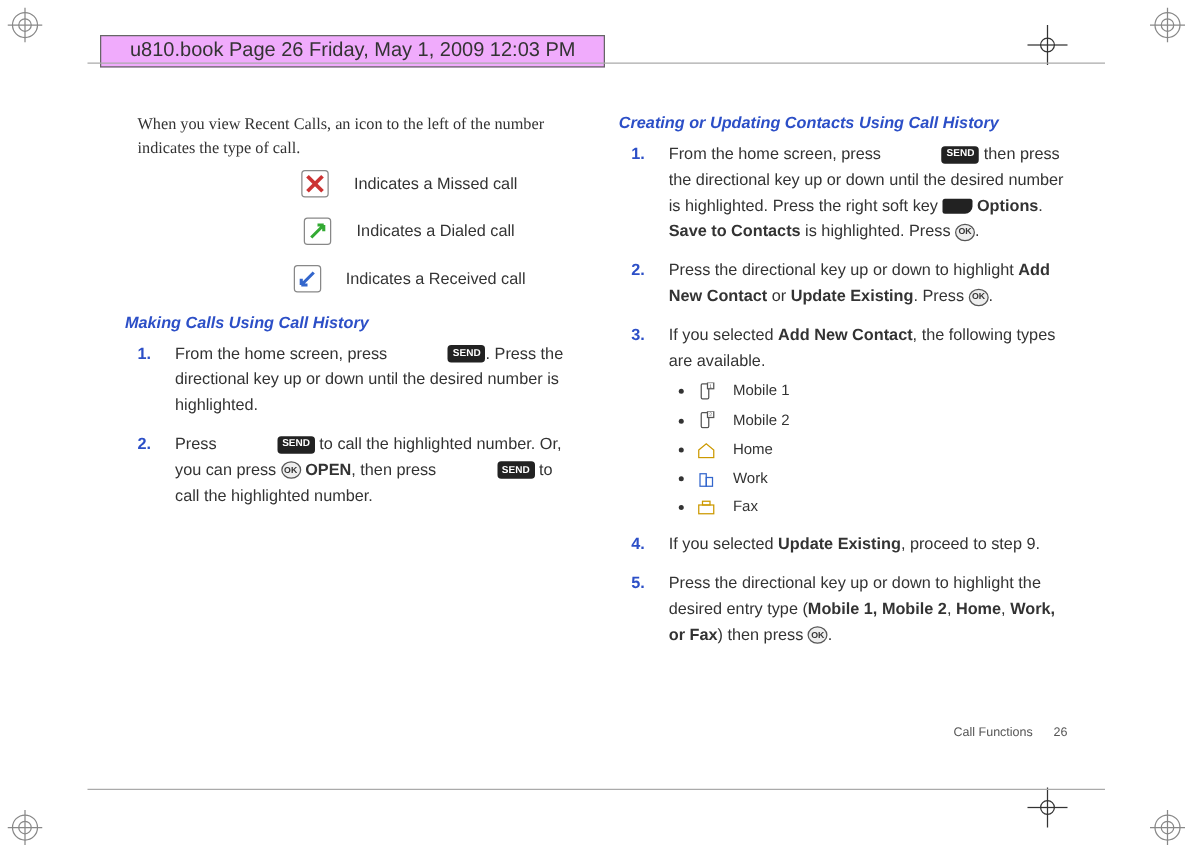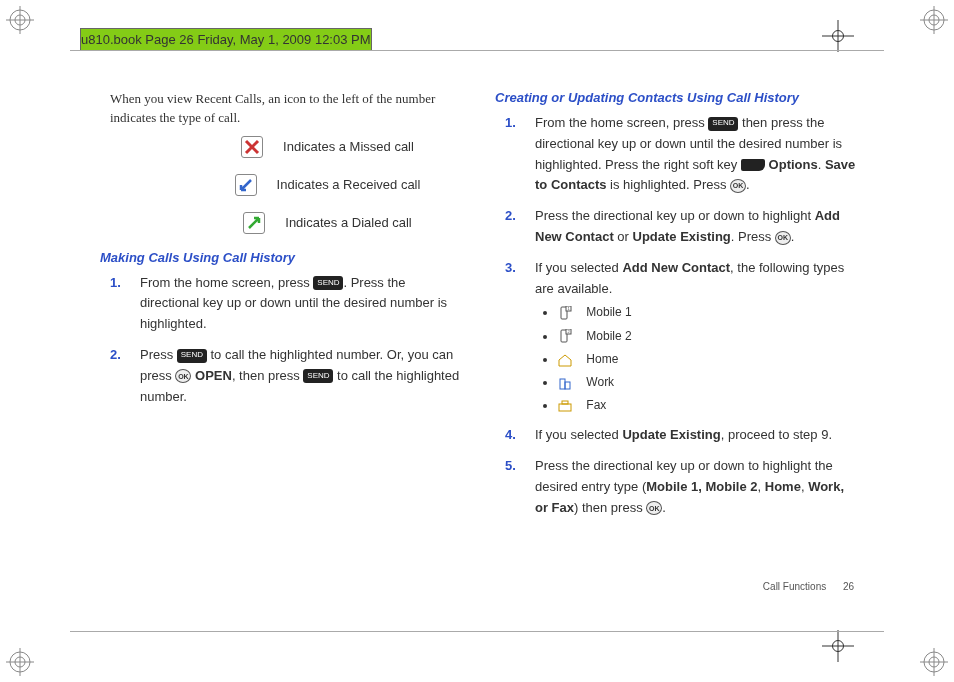--- a/index.html
+++ b/index.html
@@ -53,23 +53,23 @@
     transform: translate(-50%, -50%);
   }
   .rm-top { top: 20px; right: 100px; }
   .rm-bottom { bottom: 20px; right: 100px; }
 
   .page-header {
     position: absolute;
     top: 28px;
     left: 80px;
     border: 1px solid #666;
-    padding: 3px 0;
-    font-size: 13px;
-    background: #84cc16;
+    padding: 3px 23px;
+    font-size: 16px;
+    background: #f0abfc;
   }
   .header-line {
     position: absolute;
     top: 50px;
     left: 70px;
     right: 70px;
     height: 1px;
     background: #aaa;
   }
 
@@ -141,26 +141,27 @@
     color: #2c4fc7;
     font-weight: bold;
   }
   .send-key {
     display: inline-flex;
     align-items: center;
     justify-content: center;
     background: #222;
     color: #fff;
     font-size: 8px;
-    font-weight: normal;
+    font-weight: bold;
     padding: 2px 4px;
     border-radius: 3px;
     vertical-align: middle;
     width: 30px;
     height: 14px;
+    margin-left: 45px;
   }
   .ok-key {
     display: inline-flex;
     align-items: center;
     justify-content: center;
     border: 1px solid #555;
     border-radius: 50%;
     font-size: 7px;
     font-weight: bold;
     width: 16px;
@@ -266,34 +267,34 @@
     <div class="icon-row">
       <span class="call-icon missed">
         <svg width="16" height="16" viewBox="0 0 16 16">
             <line x1="2" y1="2" x2="14" y2="14" stroke="#c33" stroke-width="3"></line>
             <line x1="14" y1="2" x2="2" y2="14" stroke="#c33" stroke-width="3"></line>
           </svg>
       </span>
       <span>Indicates a Missed call</span>
     </div>
     <div class="icon-row">
+      <span class="call-icon dialed">
+        <svg width="16" height="16" viewBox="0 0 16 16">
+            <path d="M3 13 L13 3 M13 3 L8 3 M13 3 L13 8" stroke="#3a3" stroke-width="2.5" fill="none"></path>
+          </svg>
+      </span>
+      <span>Indicates a Dialed call</span>
+    </div>
+    <div class="icon-row">
       <span class="call-icon received">
         <svg width="16" height="16" viewBox="0 0 16 16">
             <path d="M13 3 L3 13 M3 13 L8 13 M3 13 L3 8" stroke="#36c" stroke-width="2.5" fill="none"></path>
           </svg>
       </span>
       <span>Indicates a Received call</span>
-    </div>
-    <div class="icon-row">
-      <span class="call-icon dialed">
-        <svg width="16" height="16" viewBox="0 0 16 16">
-            <path d="M3 13 L13 3 M13 3 L8 3 M13 3 L13 8" stroke="#3a3" stroke-width="2.5" fill="none"></path>
-          </svg>
-      </span>
-      <span>Indicates a Dialed call</span>
     </div>
 
     <div class="section-head">Making Calls Using Call History</div>
     <ol class="steps">
       <li>
         <span>From the home screen, press </span>
         <span class="send-key">SEND</span><span>. Press the directional key up or down until the desired number is highlighted.</span>
       </li>
       <li>
         <span>Press </span>

